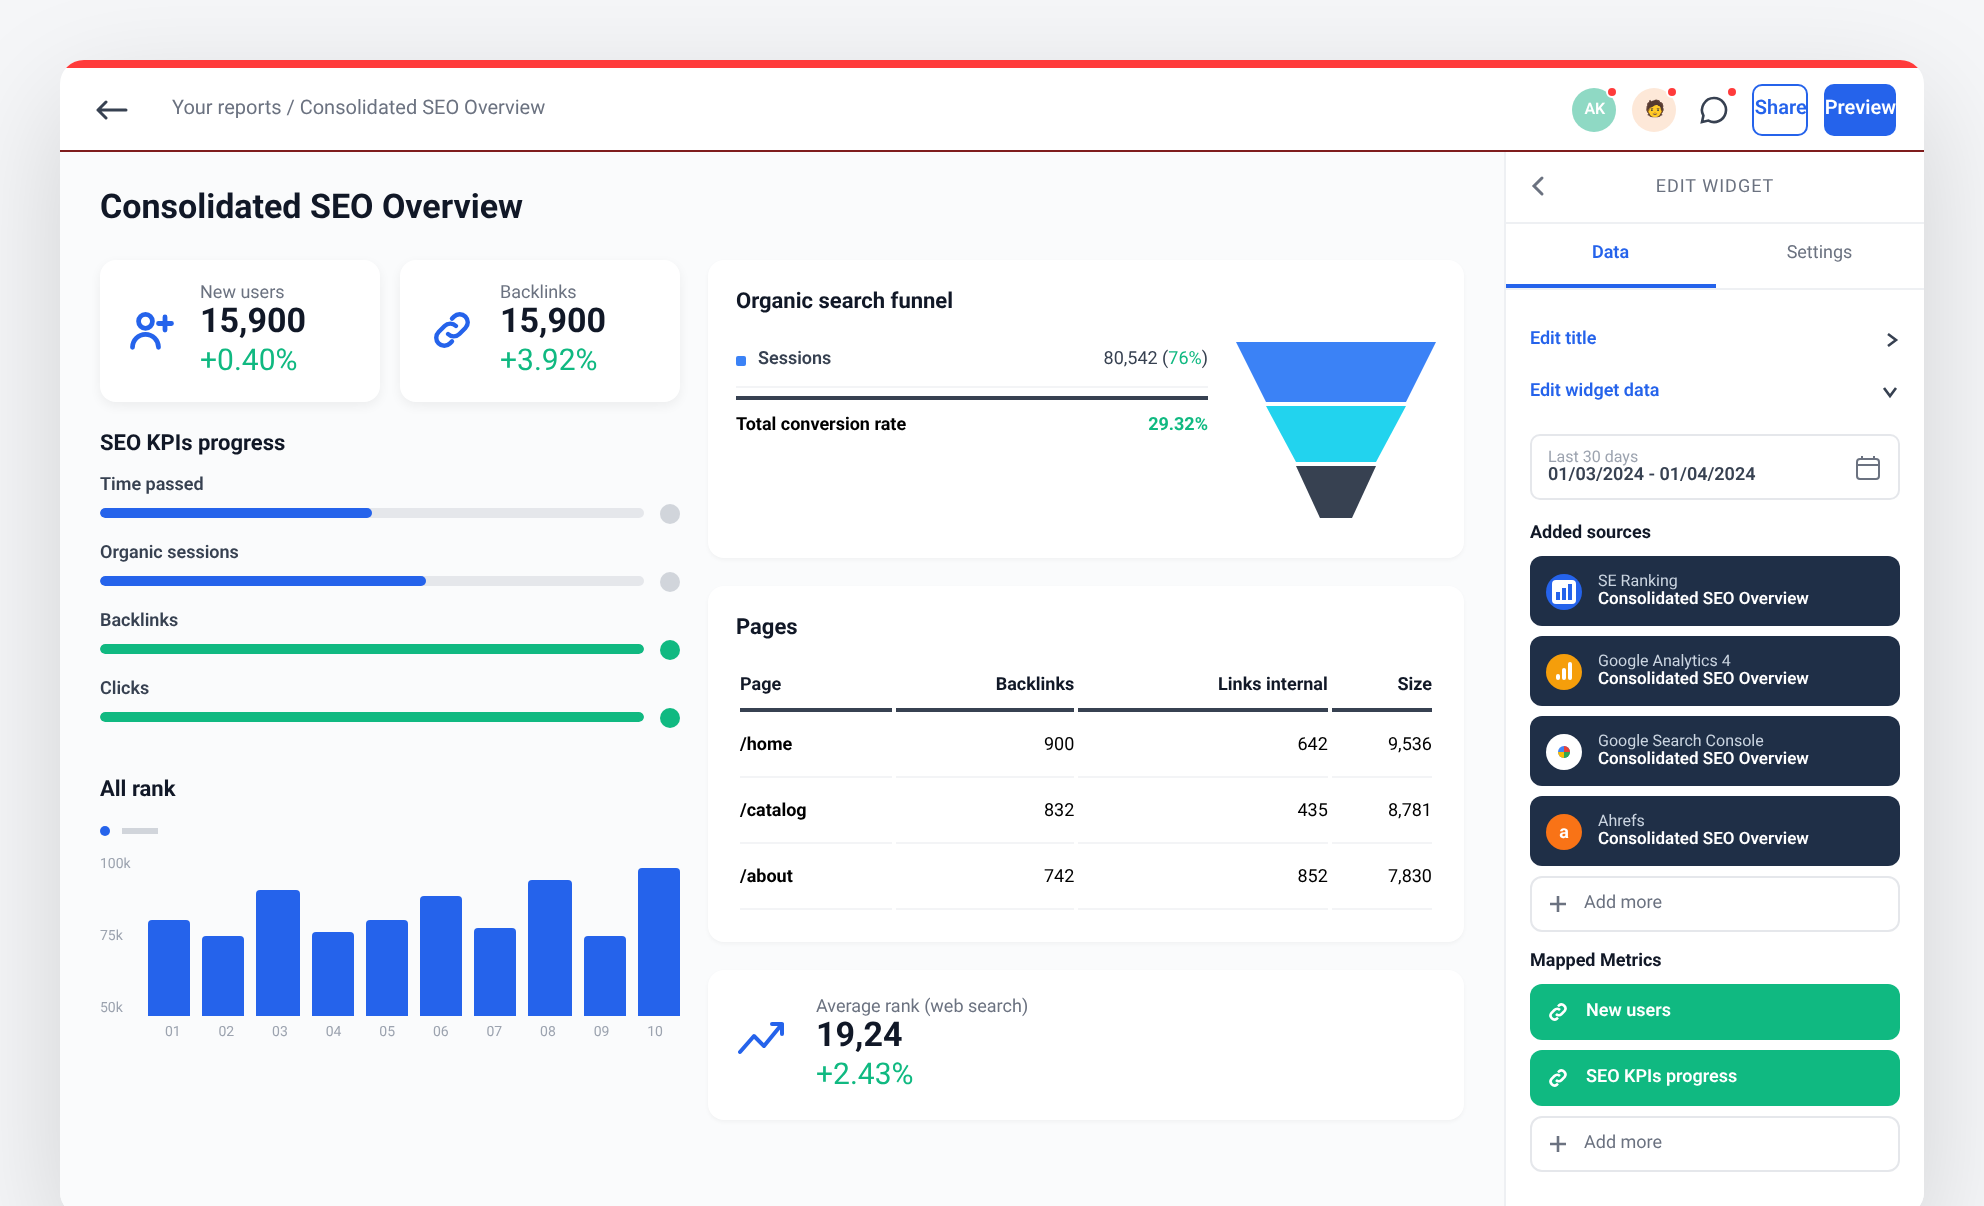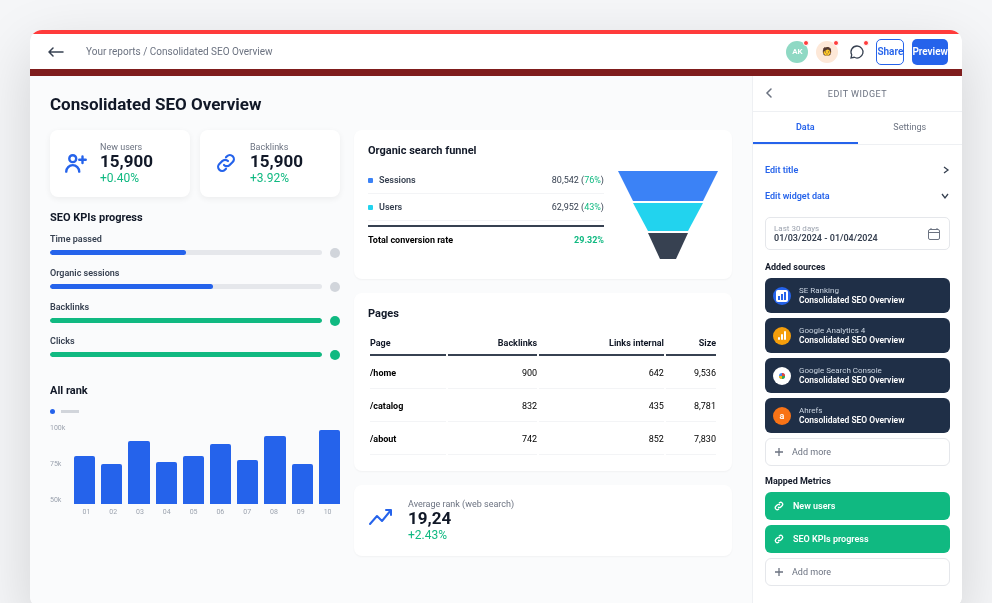--- a/index.html
+++ b/index.html
@@ -1,19 +1,19 @@
 <!DOCTYPE html>
 <html><head>
 <meta charset="utf-8">
 <style>
 * { box-sizing: border-box; margin: 0; padding: 0; font-family: -apple-system, BlinkMacSystemFont, "Segoe UI", Roboto, Arial, sans-serif; }
 body { background: #f5f6f8; padding: 30px; }
 .window { width: 932px; background: #fff; border-radius: 12px; box-shadow: 0 20px 60px rgba(0,0,0,0.15); overflow: hidden; position: relative; }
 .topbar-red { height: 4px; background: #ff3b3b; }
-.header { display: flex; align-items: center; height: 42px; border-bottom: 7px solid #7f1d1d; padding: 0 14px; }
+.header { display: flex; align-items: center; height: 42px; border-bottom: 1px solid #7f1d1d; padding: 0 14px; }
 .back-btn { width: 24px; height: 24px; display: flex; align-items: center; justify-content: center; cursor: pointer; }
 .breadcrumb { font-size: 10px; color: #6b7280; margin-left: 18px; }
 .header-right { margin-left: auto; display: flex; align-items: center; gap: 8px; }
 .avatar { width: 22px; height: 22px; border-radius: 50%; display: flex; align-items: center; justify-content: center; font-size: 8px; font-weight: 600; position: relative; }
 .avatar-ak { background: #8fd9c4; color: #fff; }
 .avatar-emoji { background: #fde8d8; }
 .dot-red { position: absolute; top: -1px; right: -1px; width: 6px; height: 6px; background: #ff3b3b; border-radius: 50%; border: 1px solid #fff; }
 .chat-icon { width: 22px; height: 22px; display: flex; align-items: center; justify-content: center; position: relative; }
 .btn { height: 26px; padding: 0 0; border-radius: 5px; font-size: 10px; font-weight: 600; cursor: pointer; border: none; display: flex; align-items: center; }
 .btn-outline { background: #fff; border: 1px solid #2563eb; color: #2563eb; }
@@ -23,21 +23,21 @@
 .page-title { font-size: 17px; font-weight: 700; color: #111827; margin-bottom: 16px; }
 .grid-top { display: flex; gap: 14px; margin-bottom: 14px; }
 .col-left { width: 290px; display: flex; flex-direction: column; gap: 14px; }
 .col-right { flex: 1; display: flex; flex-direction: column; gap: 14px; }
 .card { background: #fff; border-radius: 8px; padding: 14px; box-shadow: 0 1px 2px rgba(0,0,0,0.04); }
 .metric-cards { display: flex; gap: 10px; }
 .metric-card { flex: 1; background: #fff; border-radius: 8px; padding: 12px 12px; box-shadow: 0 2px 6px rgba(0,0,0,0.06); display: flex; align-items: center; gap: 10px; }
 .metric-icon { width: 28px; height: 28px; display: flex; align-items: center; justify-content: center; color: #2563eb; flex-shrink: 0; }
 .metric-label { font-size: 9px; color: #6b7280; }
 .metric-value { font-size: 17px; font-weight: 700; color: #111827; line-height: 1.1; }
-.metric-delta { font-size: 12px; color: #10b981; }
+.metric-delta { font-size: 15px; color: #10b981; }
 .section-title { font-size: 11px; font-weight: 700; color: #111827; margin-bottom: 10px; }
 .kpi-row { margin-bottom: 10px; }
 .kpi-label { font-size: 9px; font-weight: 600; color: #374151; margin-bottom: 4px; }
 .kpi-bar-wrap { display: flex; align-items: center; gap: 8px; }
 .kpi-bar { flex: 1; height: 5px; background: #e5e7eb; border-radius: 3px; overflow: hidden; }
 .kpi-fill { height: 100%; border-radius: 3px; }
 .kpi-dot { width: 10px; height: 10px; border-radius: 50%; }
 .dot-gray { background: #d1d5db; }
 .dot-green { background: #10b981; }
 .chart-legend-dot { width: 5px; height: 5px; background: #2563eb; border-radius: 50%; display: inline-block; margin-right: 4px; }
@@ -242,27 +242,20 @@
             <div class="section-title">Organic search funnel</div>
             <div class="funnel-body">
               <div class="funnel-left" id="funnel-rows">
                   <div class="funnel-row">
                     <div class="funnel-label">
                       <span class="funnel-dot" style="background:#3b82f6"></span>
                       <span>Sessions</span>
                     </div>
     <div class="funnel-val">80,542 (<span class="funnel-pct">76%</span>)</div>
                   </div>
-                  <div class="funnel-row">
-                    <div class="funnel-label">
-                      <span class="funnel-dot" style="background:#22d3ee"></span>
-                      <span>Users</span>
-                    </div>
-    <div class="funnel-val">62,952 (<span class="funnel-pct">43%</span>)</div>
-                  </div>
                   <div class="total-row">
                     <span class="total-label">Total conversion rate</span>
                     <span class="total-val">29.32%</span>
                   </div>
                 </div>
               <div class="funnel-shape">
                 <svg width="100" height="90" viewBox="0 0 100 90">
                   <polygon points="0,0 100,0 85,30 15,30" fill="#3b82f6"></polygon>
                   <polygon points="15,32 85,32 70,60 30,60" fill="#22d3ee"></polygon>
                   <polygon points="30,62 70,62 58,88 42,88" fill="#374151"></polygon>

